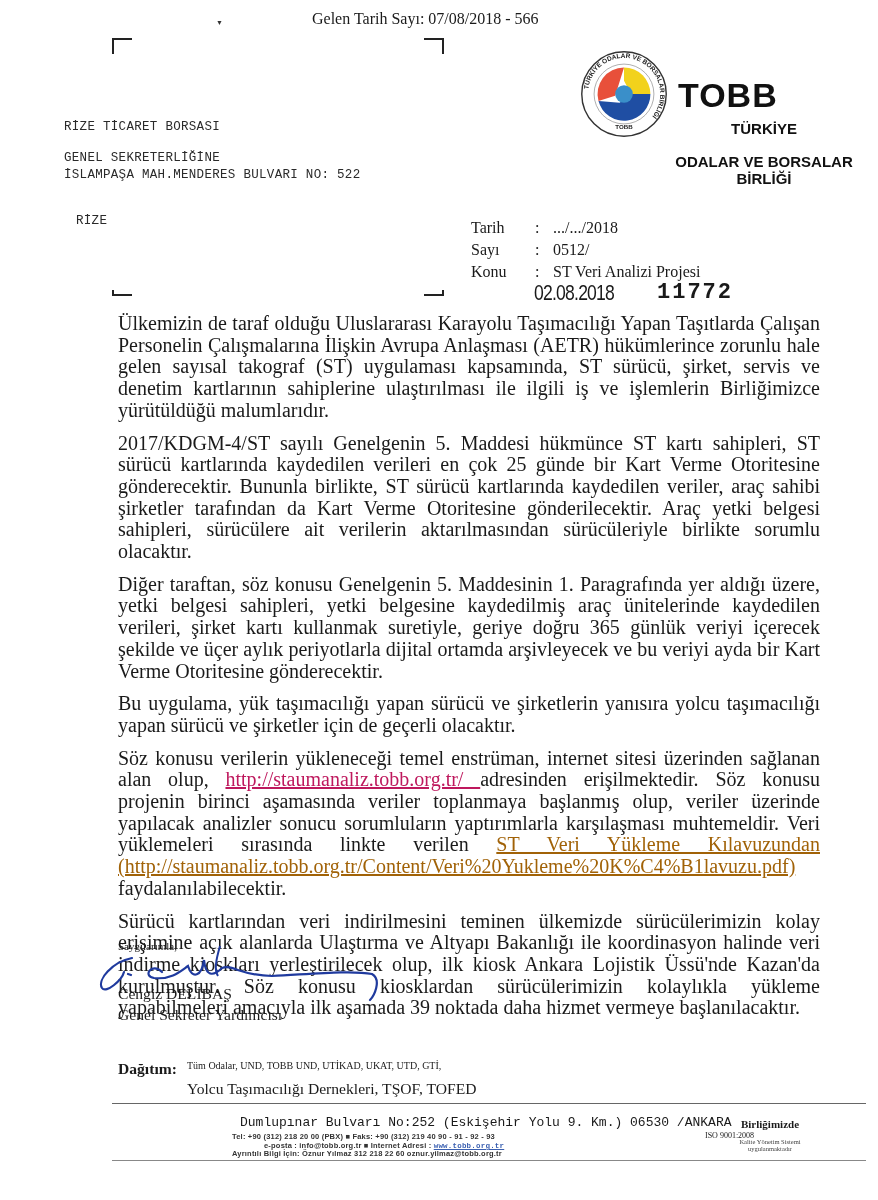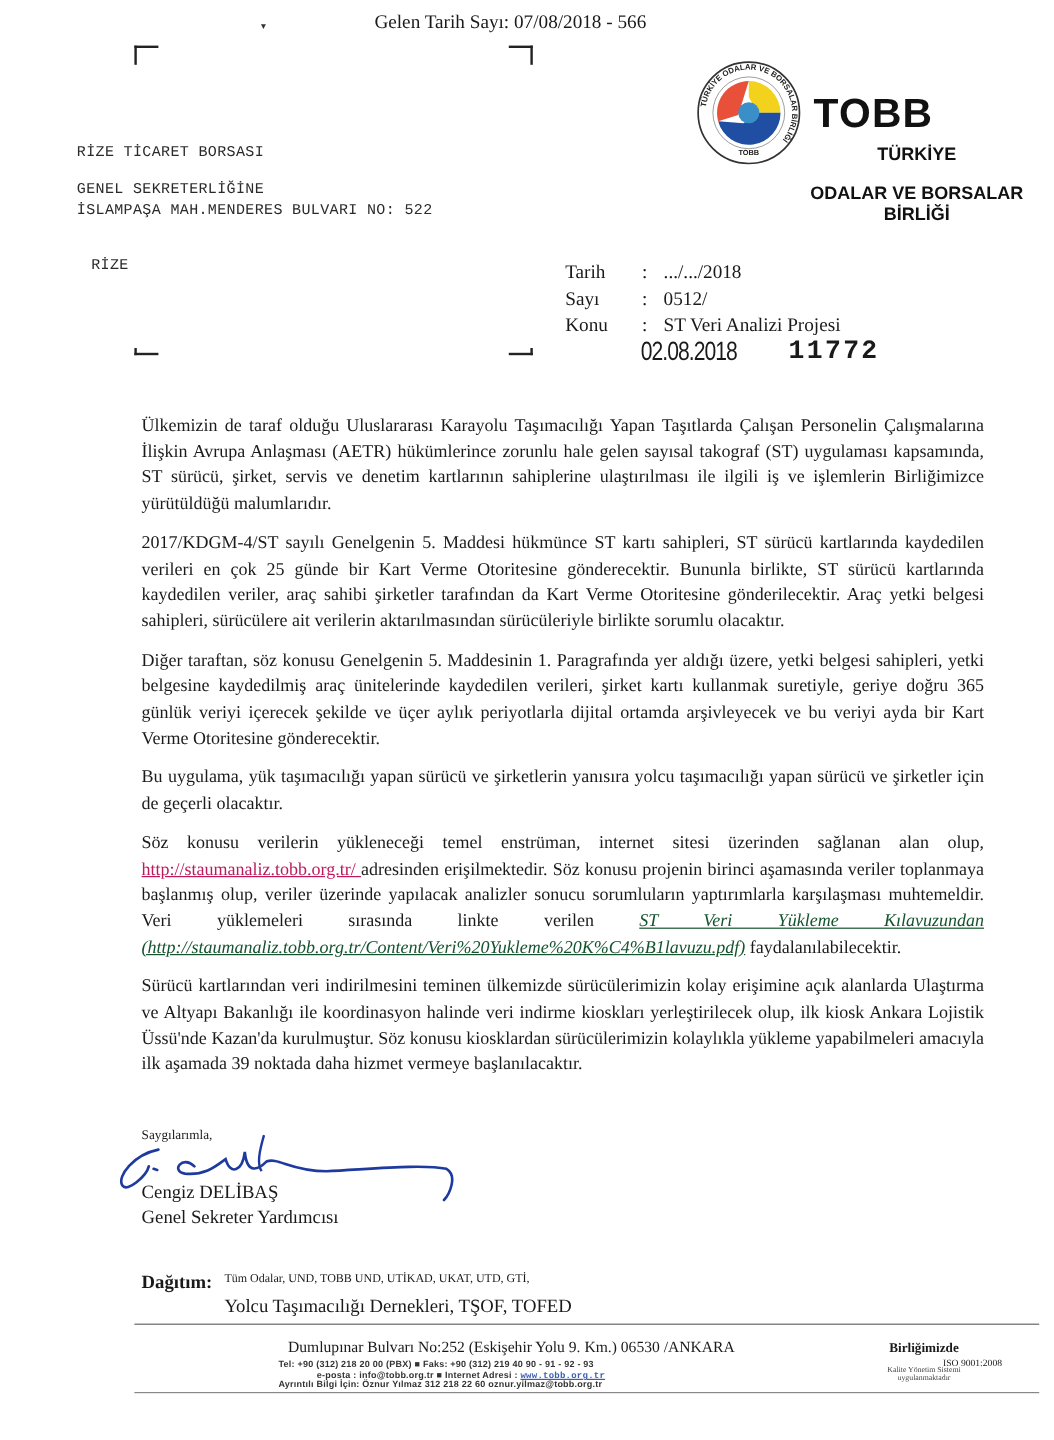--- a/index.html
+++ b/index.html
@@ -33,45 +33,45 @@
 
   .meta { font-size: 16px; }
   .meta-label { left: 471px; }
   .meta-colon { left: 535px; }
   .meta-val { left: 553px; }
   #m-r1 { top: 219px; }
 
   #stamp-date { left: 534px; top: 280px; font-size: 22px; letter-spacing: -1px; transform: scaleX(0.8); transform-origin: left; font-family: "Liberation Sans Narrow", "Liberation Sans", sans-serif; }
   #stamp-num { left: 657px; top: 280px; font-size: 22px; font-weight: bold; letter-spacing: 2px; }
 
-  #body-text { left: 118px; top: 313px; width: 702px; font-size: 15px; line-height: 21.7px; text-align: justify; margin-top: 32px; }
+  #body-text { left: 118px; top: 313px; width: 702px; font-size: 20px; line-height: 21.7px; text-align: justify; }
   #body-text p { margin: 0 0 11px 0; }
   .link { color: #be185d; text-decoration: underline; }
-  .link-i { color: #14532d; text-decoration: underline; font-style: italic; }
+  .link-i { color: #a16207; text-decoration: underline; }
 
   #closing { left: 118px; top: 940px; font-size: 11px; }
   #signer-name { left: 118px; top: 985px; font-size: 15.6px; }
   #signer-title { left: 118px; top: 1006px; font-size: 15.6px; }
   #signature { left: 92px; top: 940px; width: 300px; height: 70px; }
 
   #dist-label { left: 118px; top: 1060px; font-size: 15.6px; font-weight: bold; }
   #dist-1 { left: 187px; top: 1060px; font-size: 10px; }
   #dist-2 { left: 187px; top: 1080px; font-size: 15.6px; }
   #rule-1 { left: 112px; top: 1103px; width: 754px; height: 1px; background: #666; }
 
-  #foot-addr { left: 240px; top: 1115px; font-size: 13px; }
+  #foot-addr { left: 240px; top: 1115px; font-size: 13px; font-family: Liberation Mono, monospace; }
   .foot-small { font-size: 7.5px; font-weight: bold; letter-spacing: 0.2px; color: #333; white-space: nowrap; }
   #foot-l1 { left: 232px; top: 1132px; }
   #foot-l2 { left: 264px; top: 1141px; }
   #foot-l3 { left: 232px; top: 1149px; }
   .foot-link { color: #3a5fb0; text-decoration: underline; font-family: Liberation Mono, monospace; }
   #rule-2 { left: 112px; top: 1160px; width: 754px; height: 1px; background: #888; }
 
   #q-1 { left: 720px; top: 1118px; font-size: 11px; font-weight: bold; width: 100px; text-align:center; }
-  #q-2 { left: 705px; top: 1131px; font-size: 8px; width: 130px; text-align:right; }
+  #q-2 { left: 705px; top: 1131px; font-size: 8px; width: 130px; text-align:left; }
   #q-3 { left: 705px; top: 1138px; font-size: 6.5px; width: 130px; text-align:center; color:#444; }
   #q-4 { left: 705px; top: 1145px; font-size: 6.5px; width: 130px; text-align:center; color:#444; }
 </style>
 </head>
 <body>
 
 <div id="gelen" class="abs serif">Gelen Tarih Sayı: 07/08/2018 - 566</div>
 <div id="gelen-mark" class="abs sans">▼</div>
 
 <div id="c-tl" class="corner"></div>

